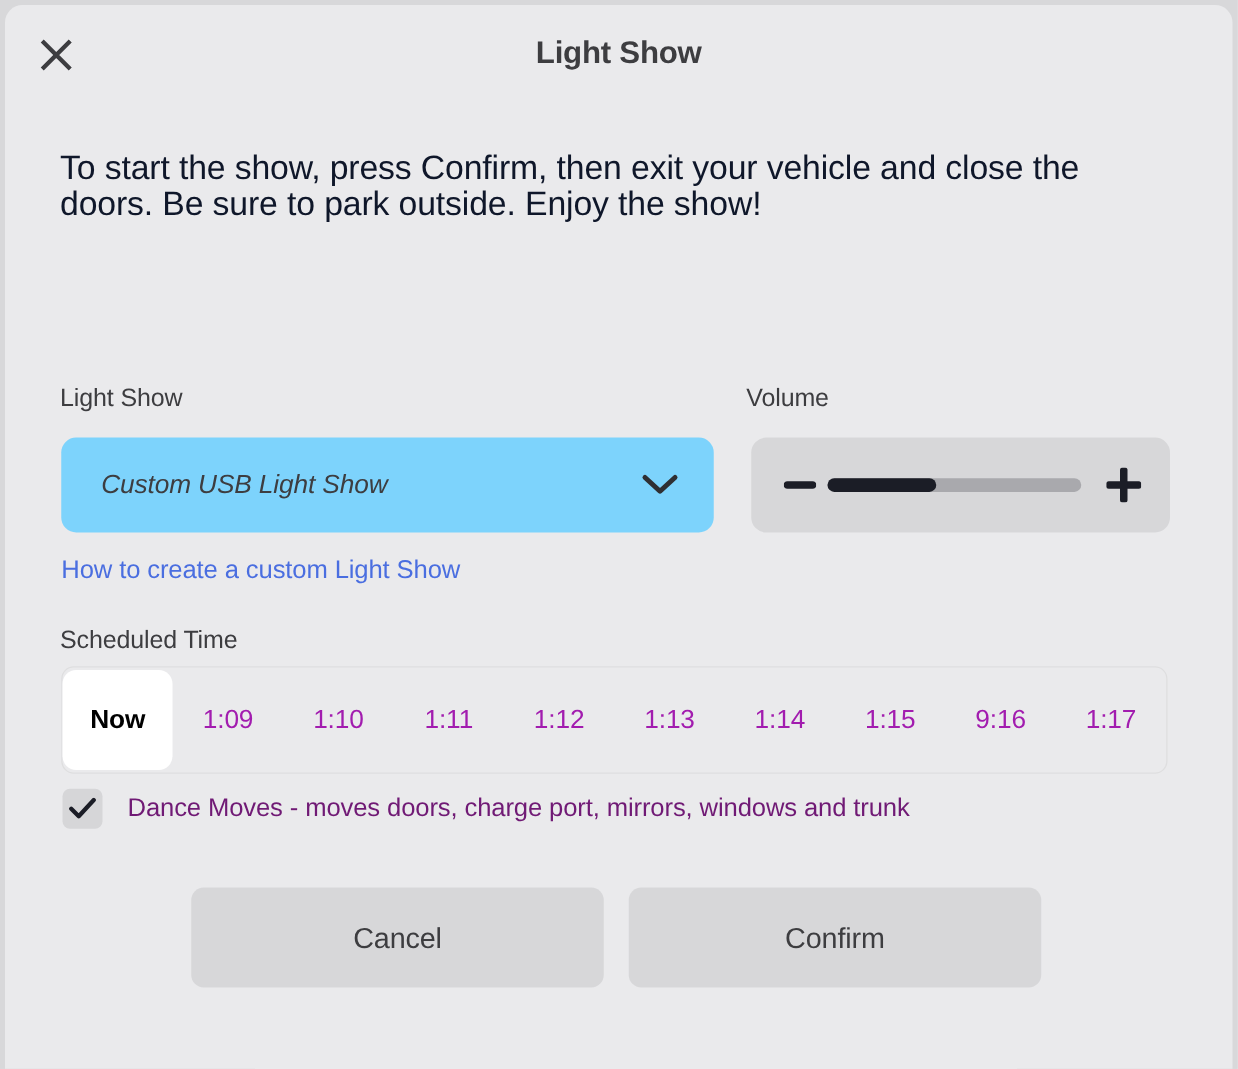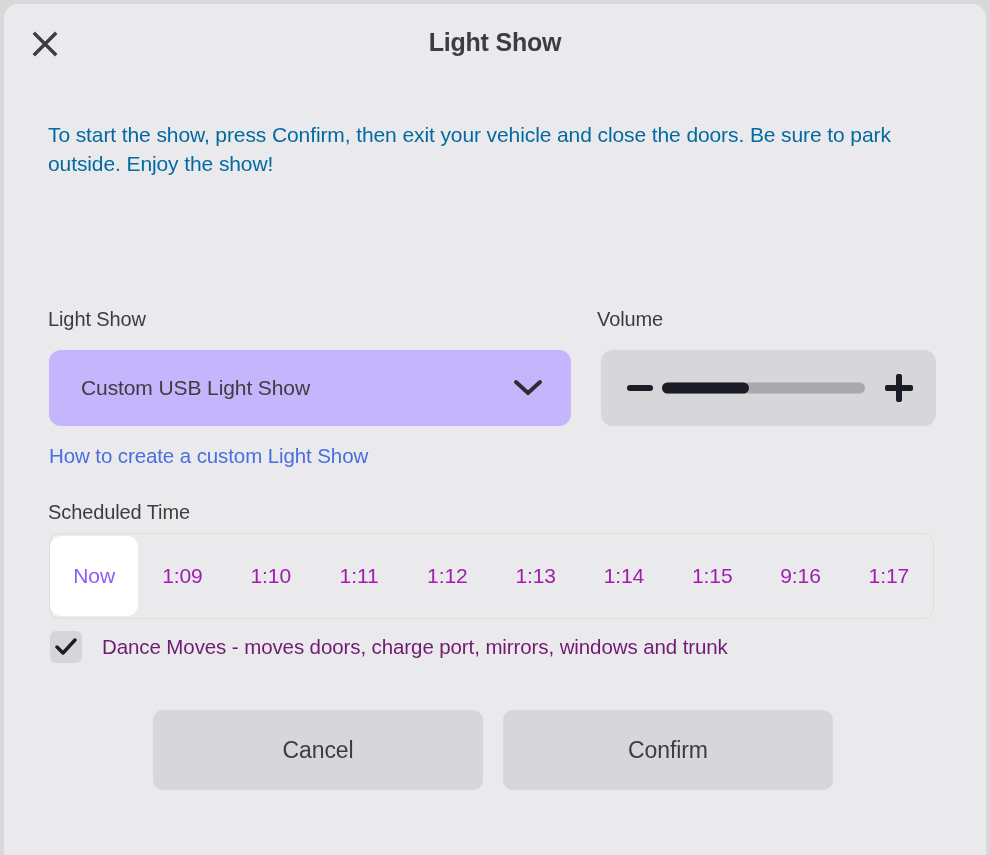--- a/index.html
+++ b/index.html
@@ -60,23 +60,23 @@
     font-weight: 700;
     color: #3d3d40;
     letter-spacing: -0.2px;
   }
 
   
   .para {
     position: absolute;
     left: 44px;
     width: 896px;
-    font-size: 21px;
+    font-size: 27px;
     line-height: 29px;
-    color: #0369a1;
+    color: #0f172a;
     letter-spacing: -0.1px;
   }
   .para-1 { top: 116px; }
   .para-2 { top: 203px; }
 
   
   .field-label {
     position: absolute;
     font-size: 20px;
     color: #3d3d40;
@@ -87,27 +87,28 @@
   .label-volume    { left: 593px; top: 304px; }
   .label-scheduled { left: 44px; top: 497px; }
 
   
   .dropdown {
     position: absolute;
     left: 45px;
     top: 346px;
     width: 522px;
     height: 76px;
-    background: #c4b5fd;
+    background: #7dd3fc;
     border-radius: 12px;
     border: none;
     cursor: pointer;
     padding: 0;
     display: flex;
     align-items: center;
+    font-style: italic;
   }
   .dropdown-value {
     position: absolute;
     left: 32px;
     font-size: 21px;
     color: #3d3d40;
     letter-spacing: -0.1px;
   }
   .dropdown-chevron {
     position: absolute;
@@ -210,22 +211,22 @@
     display: flex;
     align-items: center;
     justify-content: center;
     font-size: 21px;
     color: #a21caf;
     letter-spacing: -0.1px;
     cursor: pointer;
     box-sizing: border-box;
   }
   .time-cell.selected {
-    font-weight: 400;
-    color: #8b5cf6;
+    font-weight: 700;
+    color: #000000;
   }
   .time-cell.selected .pill {
     background: #ffffff;
     border-radius: 11px;
     width: 88px;
     height: 80px;
     display: flex;
     align-items: center;
     justify-content: center;
   }

